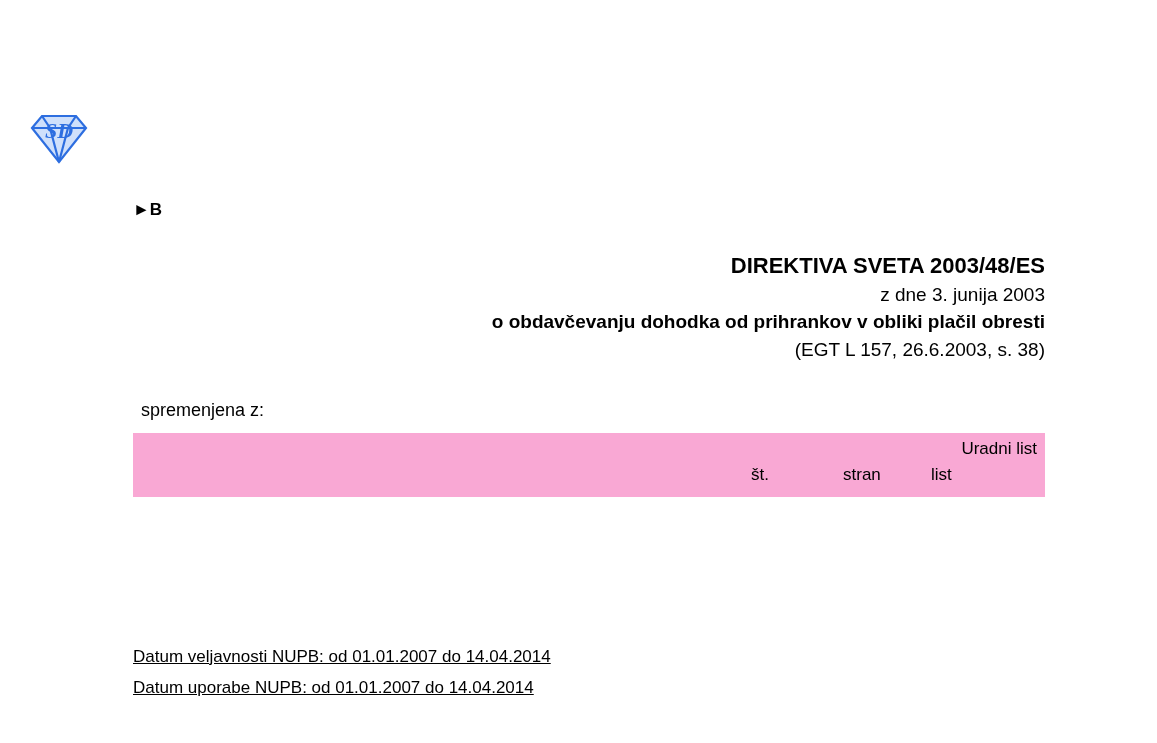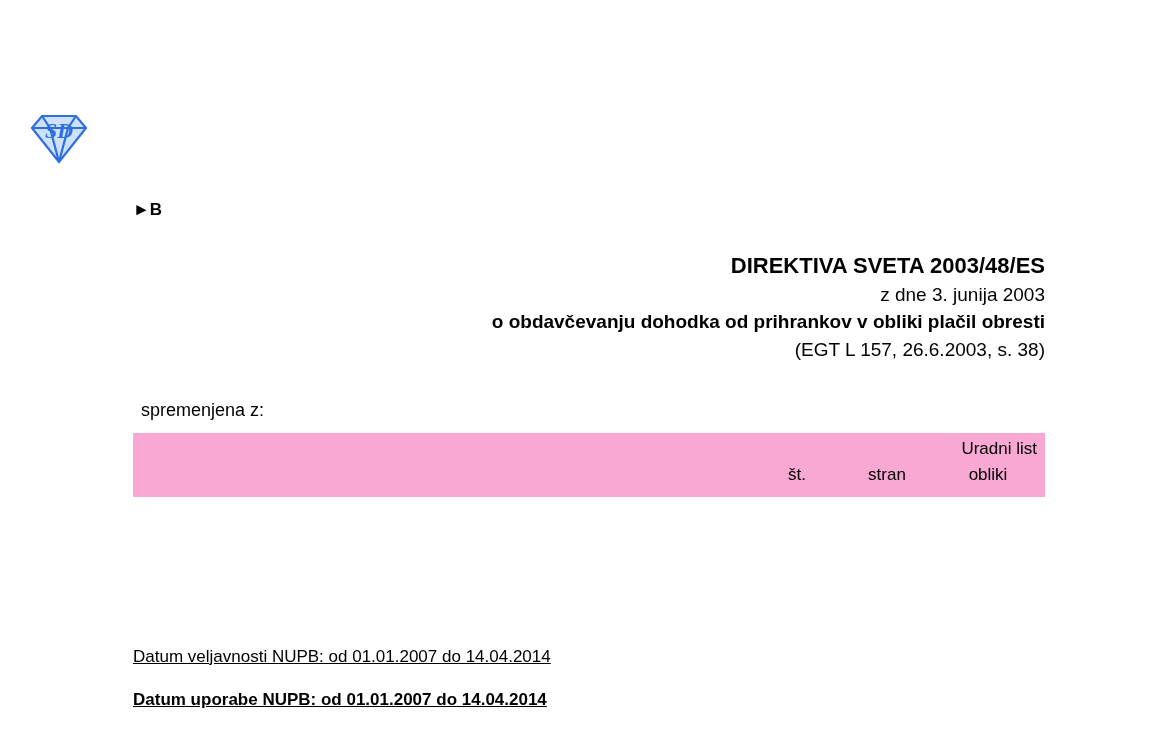--- a/index.html
+++ b/index.html
@@ -99,21 +99,21 @@
     background: #f9a8d4;
   }
   .hdr-journal {
     text-align: right;
     font-size: 17px;
     padding: 6px 8px 2px 0;
   }
   .hdr-row td {
     font-size: 17px;
     padding: 4px 0 12px 0;
-    text-align: center;
+    text-align: left;
   }
   .col-mark { width: 78px; }
   .col-desc { width: 540px; }
   .col-no   { width: 92px; }
   .col-page { width: 88px; }
   .col-date { width: 114px; }
 
   tbody td {
     font-size: 17px;
     padding: 7px 0;
@@ -137,22 +137,22 @@
     left: 133px;
     top: 645px;
     font-size: 17px;
     line-height: 1.45;
   }
   .validity div {
     text-decoration: underline;
     display: inline-block;
   }
   .validity .line2 {
-    font-weight: bold;
-    margin-top: 18px;
+    font-weight: normal;
+    margin-top: 6px;
   }
 </style>
 </head>
 <body>
 
 <div class="page">
 
   <div class="logo">
     <svg width="70" height="62" viewBox="0 0 70 62" xmlns="http://www.w3.org/2000/svg">
       <g fill="none" stroke="#2d6ee0" stroke-width="2.2">
@@ -191,21 +191,21 @@
         <tr>
           <td></td>
           <td></td>
           <td class="hdr-journal" colspan="3">Uradni list</td>
         </tr>
         <tr class="hdr-row">
           <td></td>
           <td></td>
           <td>št.</td>
           <td>stran</td>
-          <td>obliki</td>
+          <td>list</td>
         </tr>
       </thead>
       <tbody>
         <tr>
           <td class="mark">►M1</td>
           <td class="desc">Direktiva Sveta 2004/66/ES z dne 26 aprila 2004</td>
           <td class="no">L 168</td>
           <td class="page">35</td>
           <td class="date">1.5.2004</td>
         </tr>

